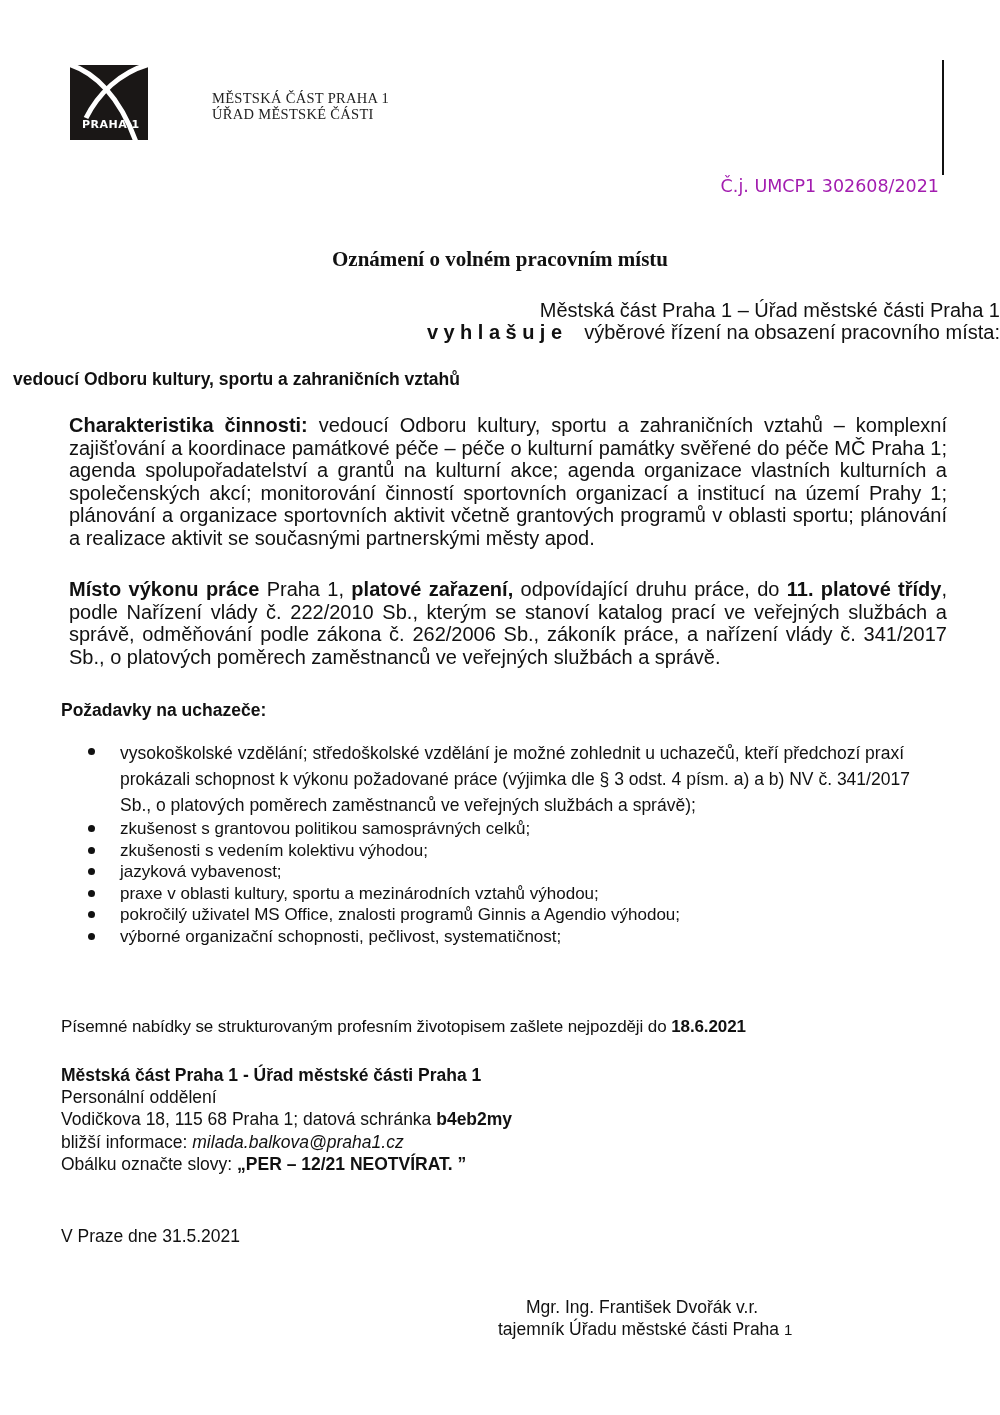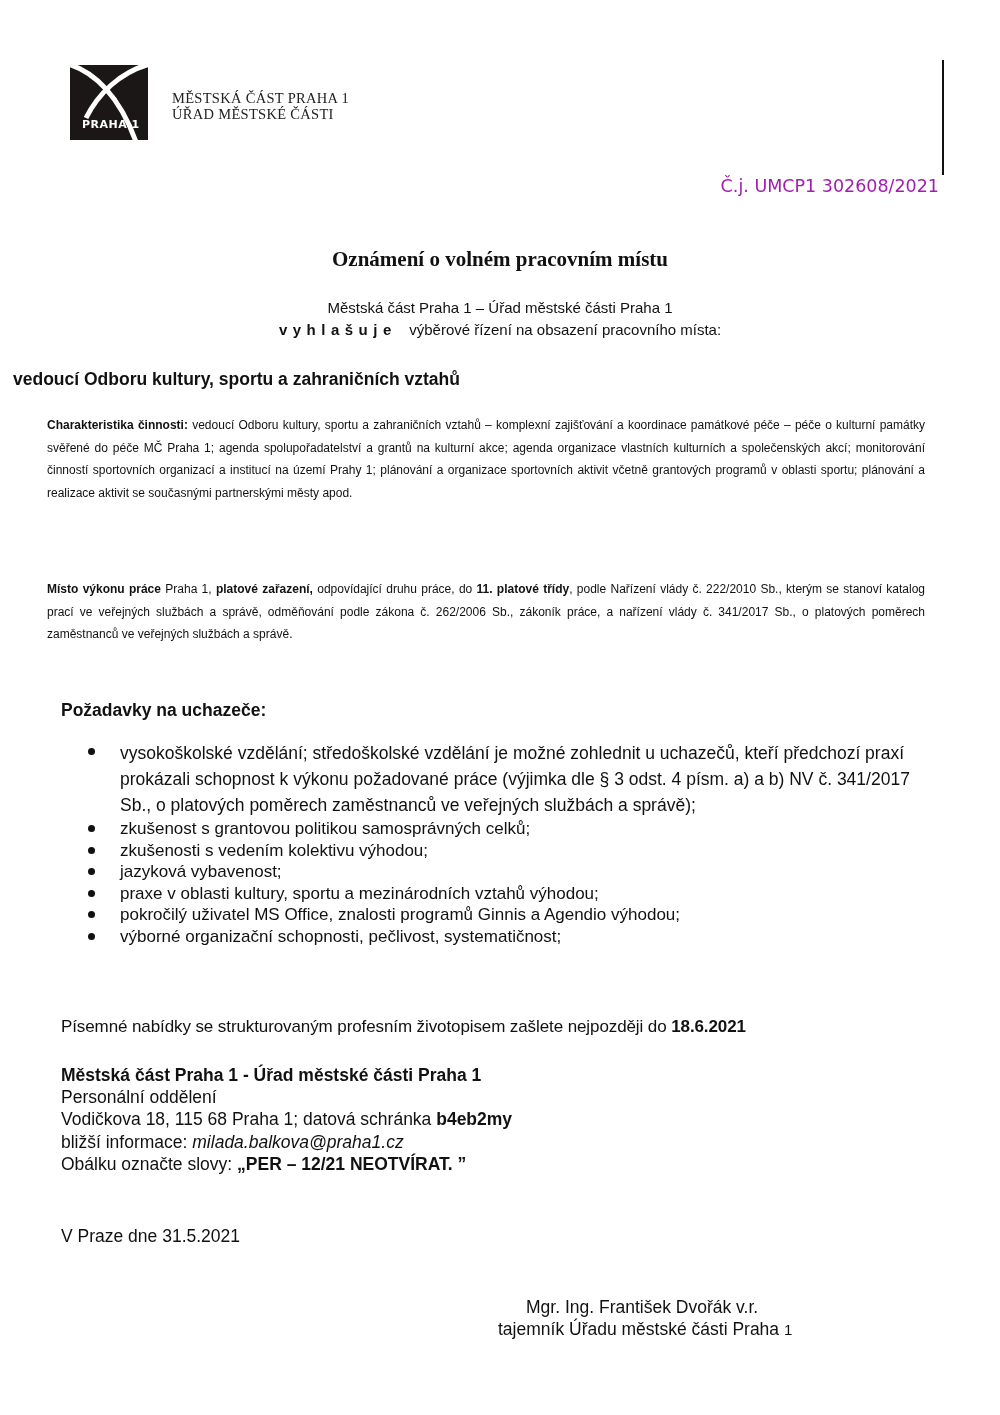--- a/index.html
+++ b/index.html
@@ -8,43 +8,43 @@
       font-family: "Liberation Sans", sans-serif; color: #111111;
     }
     .logo-box {
       position: absolute; left: 70px; top: 62px; width: 78px; height: 78px;
     }
     .logo-text {
       position: absolute; left: 172px; top: 90px;
       font-family: "Liberation Serif", serif; font-size: 14.5px; line-height: 16px;
       letter-spacing: 0.3px; color: #222;
     }
-    .logo-text div { white-space: nowrap; }
+    .logo-text div { white-space: nowrap; margin-left: 40px; }
     .vline {
       position: absolute; left: 942px; top: 60px; width: 2px; height: 115px; background: #111;
     }
     .ref {
       position: absolute; right: 61px; top: 176px;
       font-family: "DejaVu Sans", sans-serif; font-size: 17.5px; color: #a21caf;
       white-space: nowrap;
     }
     .title {
       position: absolute; left: 0; width: 1000px; top: 247px; text-align: center;
       font-weight: bold; font-size: 21px; font-family: Liberation Serif, serif;
     }
     .center-line {
-      position: absolute; left: 0; width: 1000px; text-align: center; font-size: 15px; white-space: nowrap;
+      position: absolute; left: 0; width: 1000px; text-align: right; font-size: 20px; white-space: nowrap;
     }
     .spaced { font-weight: bold; letter-spacing: 5.5px; }
     .position {
       position: absolute; left: 0; width: 1000px; top: 369px; text-align: left;
       font-weight: bold; font-size: 17.5px; padding-left: 13px;
     }
     .para {
-      position: absolute; left: 47px; width: 878px; font-size: 12px; line-height: 22.6px;
+      position: absolute; left: 69px; width: 878px; font-size: 20px; line-height: 22.6px;
       text-align: justify;
     }
     .para b { font-weight: bold; }
     .heading {
       position: absolute; left: 61px; font-size: 17.5px; font-weight: bold;
     }
     .bullets {
       position: absolute; left: 88px; top: 740px; width: 800px; font-size: 17.5px;
     }
     .bullet { position: relative; padding-left: 32px; }

